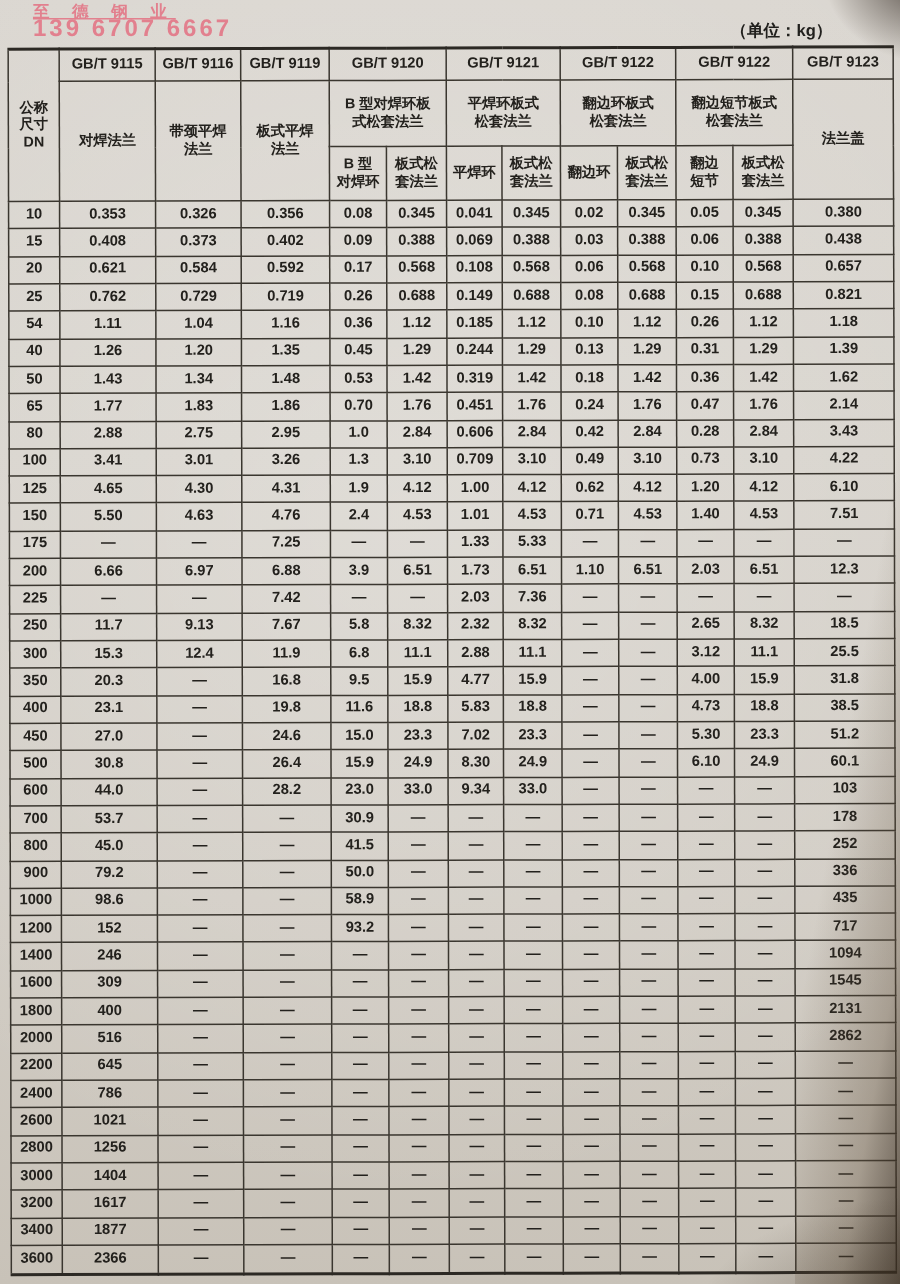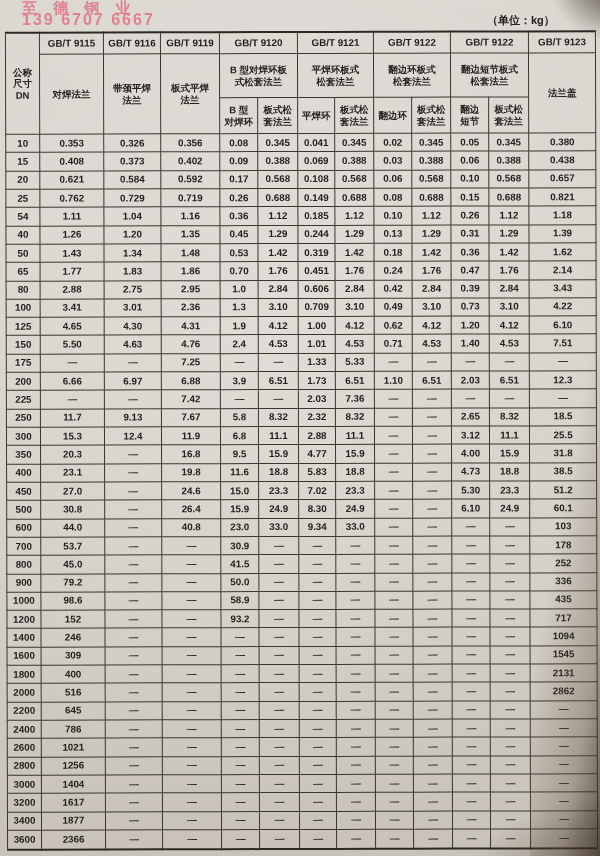--- a/index.html
+++ b/index.html
@@ -13,21 +13,21 @@
   
   .edge-shade{position:absolute;top:0;right:0;width:70px;height:100%;pointer-events:none;z-index:5;
         background:linear-gradient(100deg, rgba(0,0,0,0) 55%, rgba(95,78,58,.35) 82%, rgba(52,40,28,.72) 100%);}
   .corner-shade{position:absolute;top:-18px;right:-18px;width:70px;height:60px;z-index:6;
         background:radial-gradient(ellipse at top right, rgba(40,30,22,.8), rgba(40,30,22,0) 70%);}
   .bottom-shade{position:absolute;bottom:-30px;right:-20px;width:160px;height:90px;z-index:6;
         background:radial-gradient(ellipse at bottom right, rgba(60,48,34,.5), rgba(60,48,34,0) 70%);}
 
   .watermark{position:absolute;left:22px;top:2px;color:#e2808e;line-height:12px;z-index:4;
         font-weight:700;}
-  .watermark .co{font-size:15px;letter-spacing:6px;}
+  .watermark .co{font-size:11px;letter-spacing:6px;text-decoration:underline;}
   .watermark .tel{font-size:16px;letter-spacing:2px;}
 
   .titlebar{position:absolute;left:0;top:9px;width:600px;height:20px;z-index:3;}
   .titlebar .caption{position:absolute;left:138px;top:2px;font-size:12.5px;font-weight:700;white-space:nowrap;}
   .titlebar .unit{position:absolute;left:487px;top:4px;font-size:11px;font-weight:700;white-space:nowrap;}
 
   .tablewrap{position:absolute;left:6px;top:31px;z-index:2;transform:rotate(-.15deg);}
   table{border-collapse:collapse;table-layout:fixed;width:590px;height:819px;
         background:transparent;}
   th,td{border:1px solid #3a362f;padding:0;text-align:center;vertical-align:middle;
@@ -247,29 +247,29 @@
             <td class="dn">80</td>
             <td>2.88</td>
             <td>2.75</td>
             <td>2.95</td>
             <td>1.0</td>
             <td>2.84</td>
             <td>0.606</td>
             <td>2.84</td>
             <td>0.42</td>
             <td>2.84</td>
-            <td>0.39</td>
+            <td>0.28</td>
             <td>2.84</td>
             <td>3.43</td>
           </tr>
           <tr>
             <td class="dn">100</td>
             <td>3.41</td>
             <td>3.01</td>
-            <td>2.36</td>
+            <td>3.26</td>
             <td>1.3</td>
             <td>3.10</td>
             <td>0.709</td>
             <td>3.10</td>
             <td>0.49</td>
             <td>3.10</td>
             <td>0.73</td>
             <td>3.10</td>
             <td>4.22</td>
           </tr>
@@ -435,21 +435,21 @@
             <td>—</td>
             <td>—</td>
             <td>6.10</td>
             <td>24.9</td>
             <td>60.1</td>
           </tr>
           <tr>
             <td class="dn">600</td>
             <td>44.0</td>
             <td>—</td>
-            <td>40.8</td>
+            <td>28.2</td>
             <td>23.0</td>
             <td>33.0</td>
             <td>9.34</td>
             <td>33.0</td>
             <td>—</td>
             <td>—</td>
             <td>—</td>
             <td>—</td>
             <td>103</td>
           </tr>

